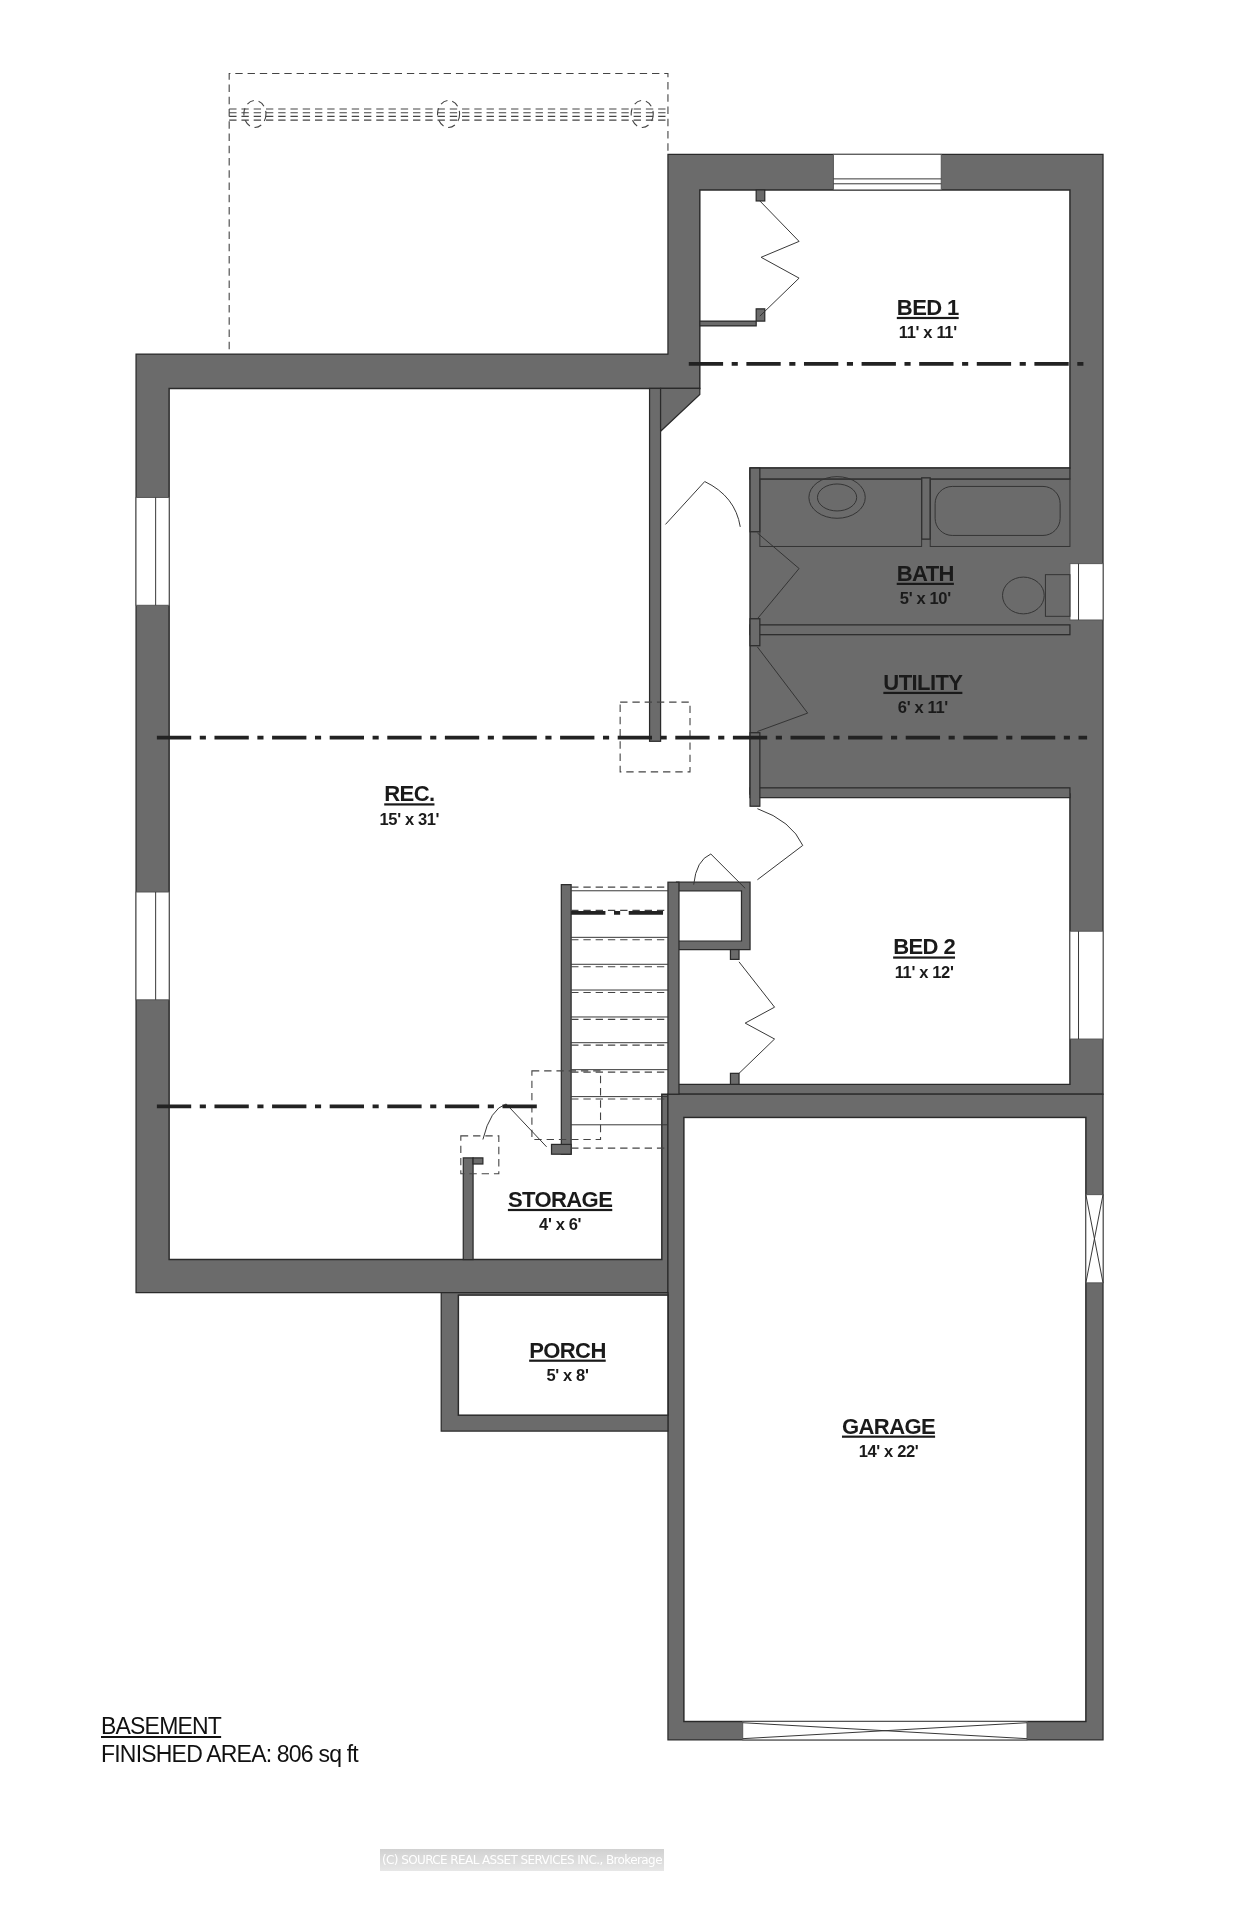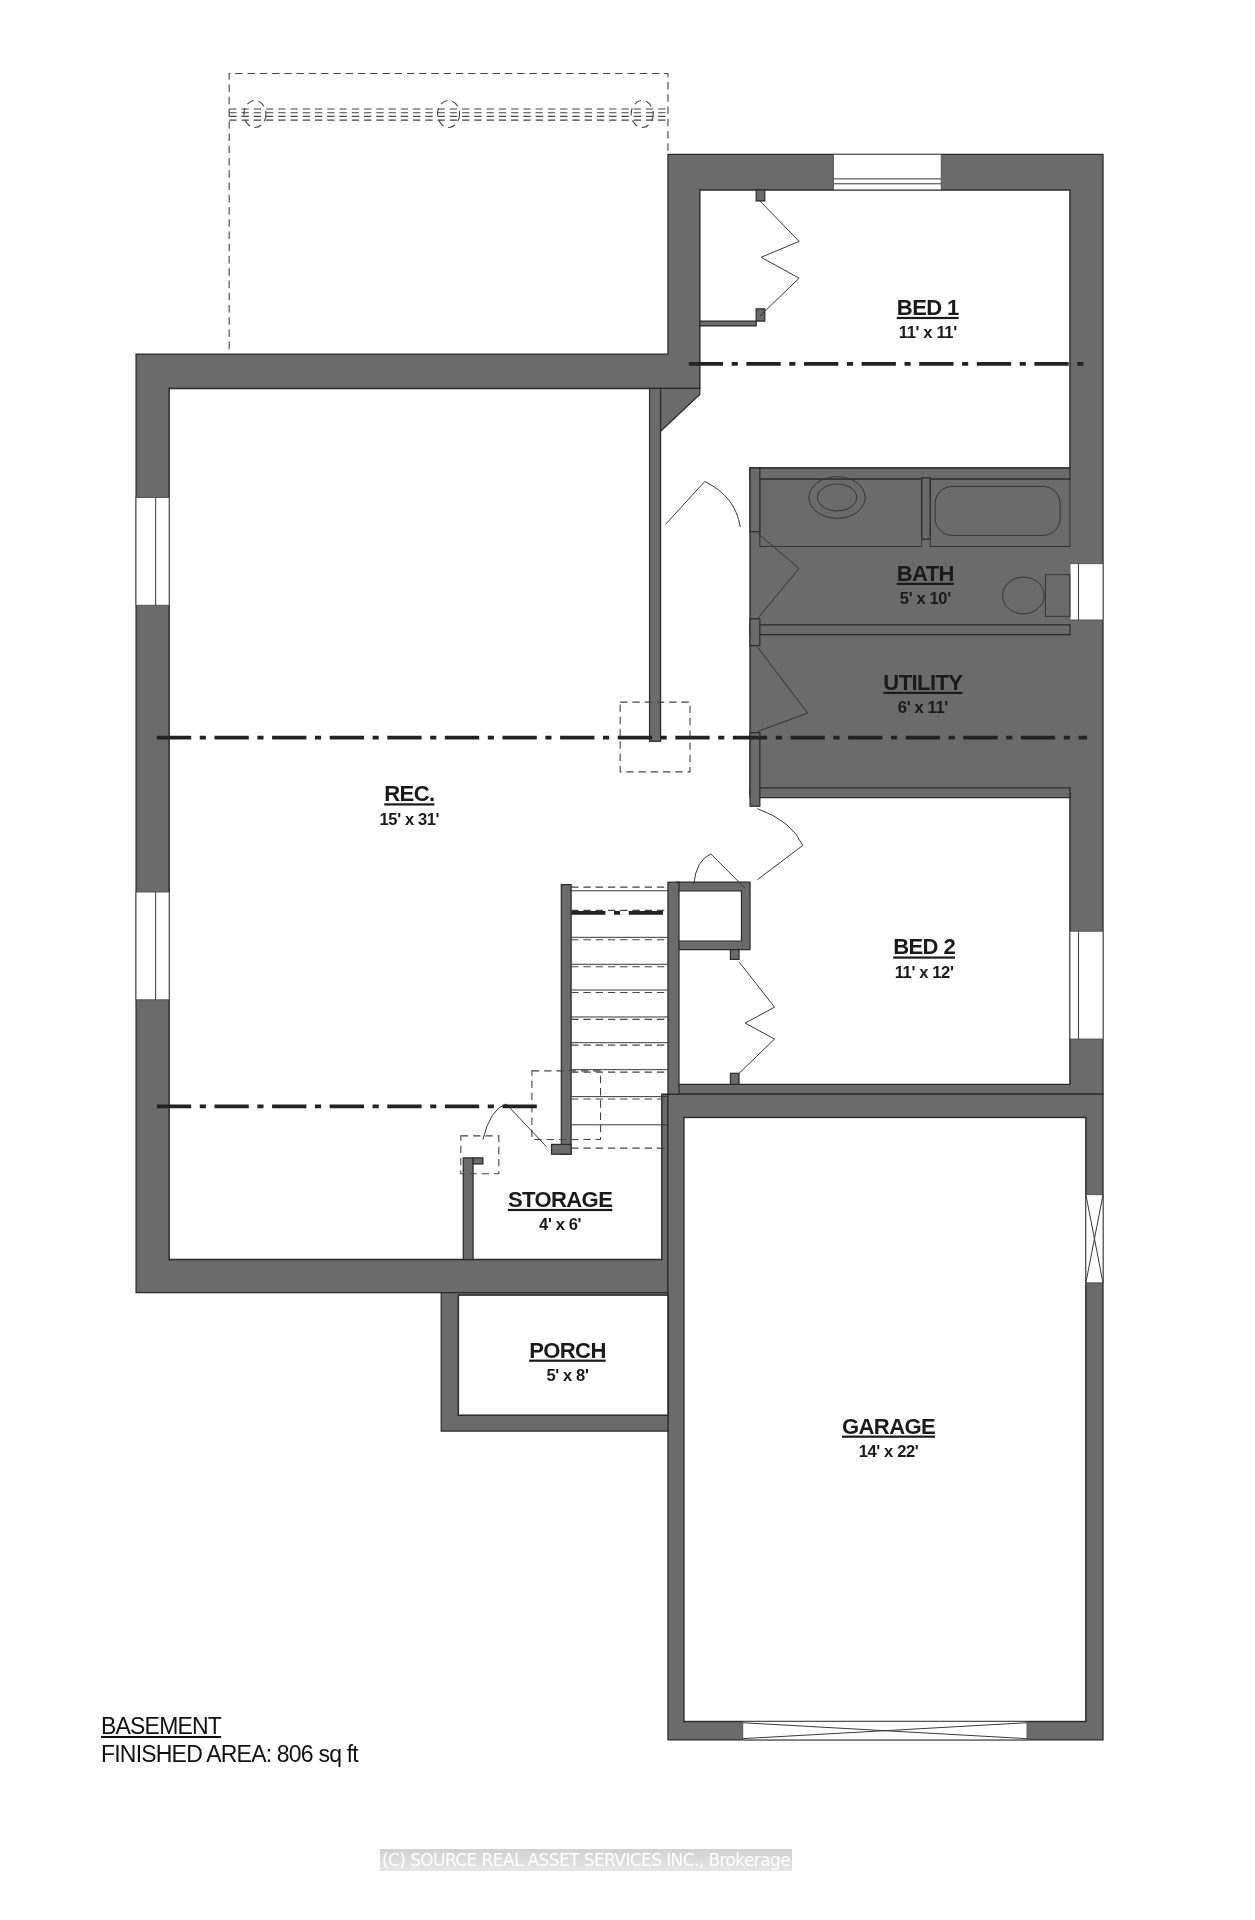--- a/index.html
+++ b/index.html
@@ -15,21 +15,21 @@
   .room-name { font-family: "Liberation Sans", sans-serif; font-weight: 700; font-size: 18px;
                fill: #1a1a1a; text-anchor: middle; text-decoration: underline; letter-spacing: -0.5px; }
   .room-dim { font-family: "Liberation Sans", sans-serif; font-weight: 700; font-size: 13.5px;
               fill: #1a1a1a; text-anchor: middle; letter-spacing: -0.3px; }
   .caption { position: absolute; left: 101px; font-family: "Liberation Sans", sans-serif;
              color: #111; font-size: 23px; letter-spacing: -0.8px; line-height: 26px; }
   .caption-title { top: 1713px; text-decoration: underline; text-align: right; }
   .caption-area { top: 1741px; }
   .watermark { position: absolute; left: 380px; top: 1849px; height: 22px; padding: 0 2px;
                background: linear-gradient(#cfcfcf, #e6e6e6); color: #ffffff;
-               font-family: "DejaVu Sans", sans-serif; font-size: 17px; line-height: 22px;
+               font-family: "DejaVu Sans", sans-serif; font-size: 12px; line-height: 22px;
                letter-spacing: -0.6px; opacity: 0.95; }
 </style>
 </head>
 <body>
 
 <svg id="plan" viewBox="0 0 1024 1567" preserveAspectRatio="none" xmlns="http://www.w3.org/2000/svg">
 
   <g>
     <path class="dash" d="M187,285 L187,60 L545,60 L545,126"></path>
     <line class="dash" x1="187" y1="89" x2="545" y2="89"></line>

